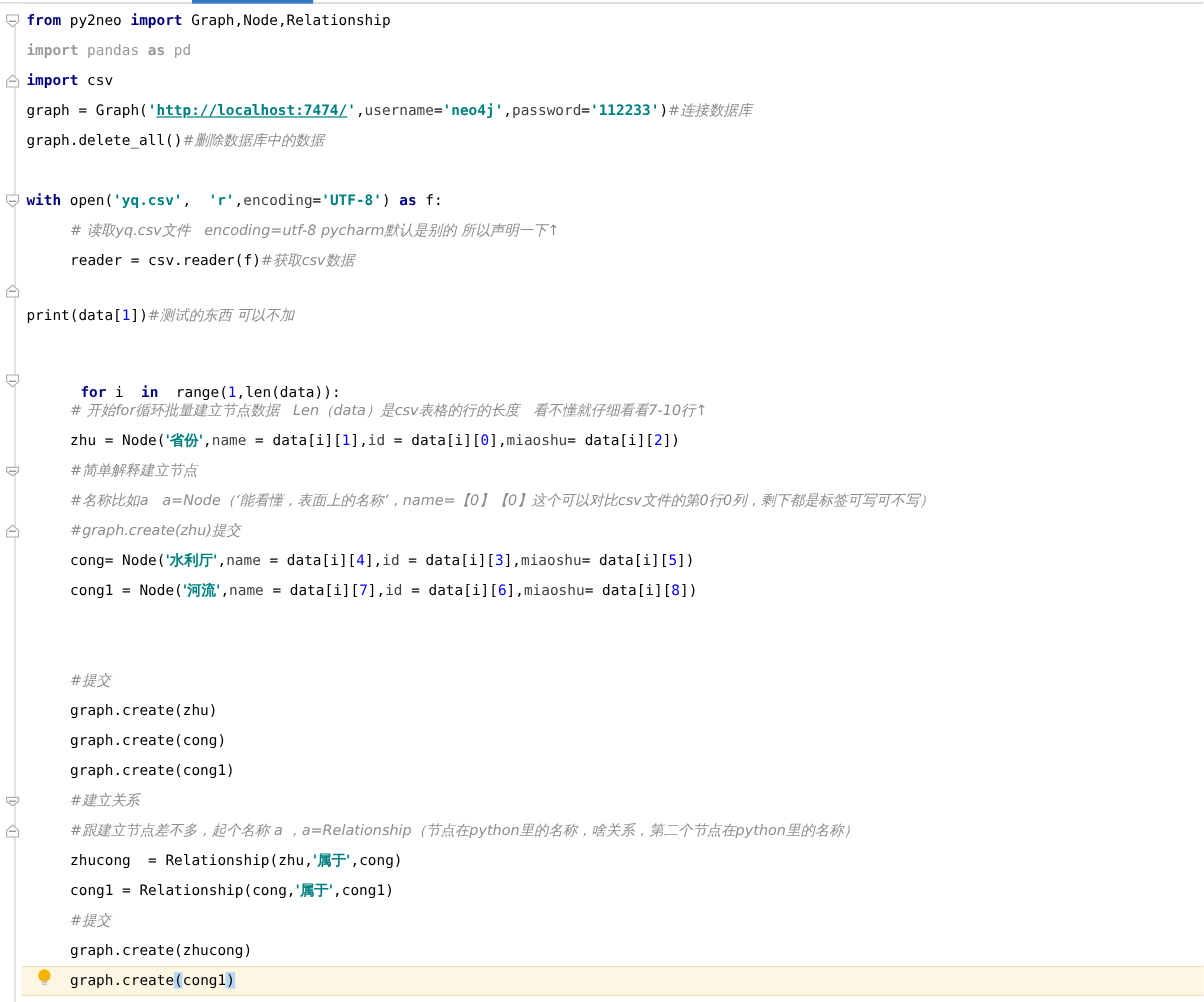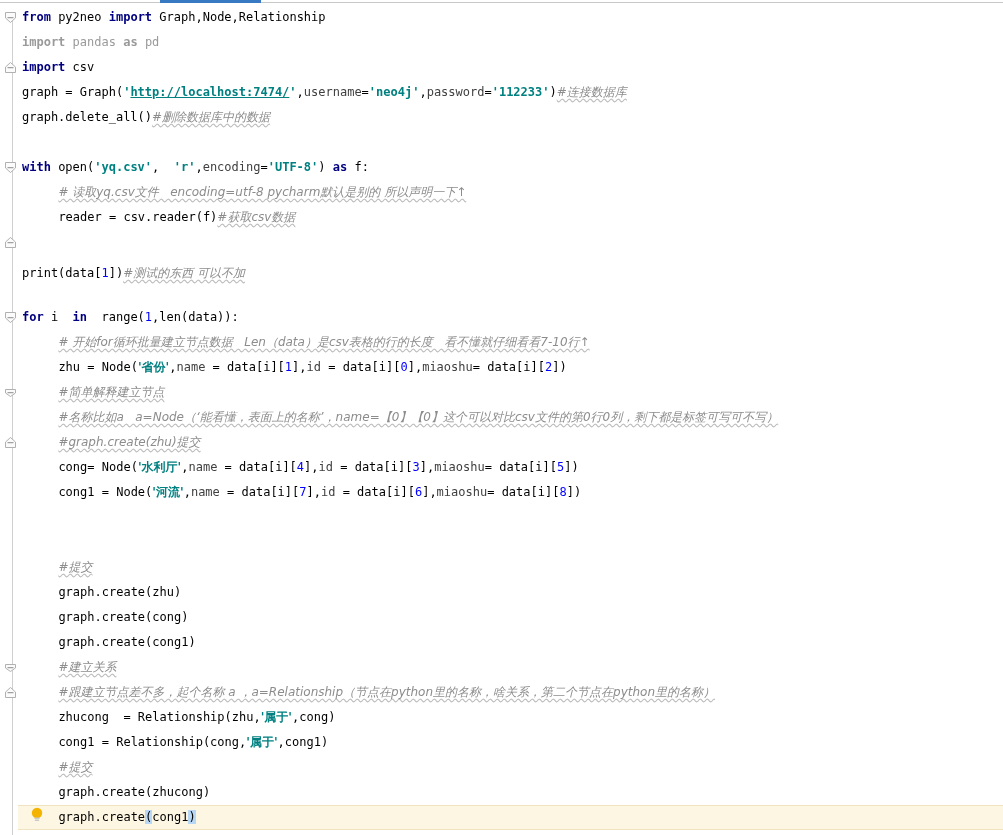--- a/index.html
+++ b/index.html
@@ -43,21 +43,21 @@
   .cls      {color:#000000;}
   .str      {color:#008080;font-weight:bold;}
   .url      {color:#008080;font-weight:bold;text-decoration:underline;}
   .kwarg    {color:#404040;}
   .num      {color:#0000ff;}
   .punc     {color:#000000;}
   .cmt      {color:#8c8c8c;font-style:italic;}
   .dim      {color:#9a9a9a;}
   .dimkw    {color:#9a9a9a;font-weight:bold;}
   .cn       {font-family:"DejaVu Sans","Liberation Sans",sans-serif;}
-  .wavy     {text-decoration:underline;text-decoration-style:wavy;text-decoration-color:#bdbdbd;text-underline-offset:2px;}
+  .wavy     {text-decoration-style:wavy;text-decoration-color:#bdbdbd;text-underline-offset:2px;}
   .brkt     {background:#b8d7f5;color:#000000;}
 </style>
 </head>
 <body>
 
 <div class="editor">
 
   <div class="tabstrip">
     <div class="rule"></div>
     <div class="active-underline"></div>
@@ -127,23 +127,23 @@
       <div class="cur-line-b" style="top: 826px;"></div>
       <div class="line" style="top: 2px;"><span class="txt" style="padding-left: 4px;"><span class="kw">from</span><span class="punc"> </span><span class="ident">py2neo</span><span class="punc"> </span><span class="kw">import</span><span class="punc"> </span><span class="cls">Graph</span><span class="punc">,</span><span class="cls">Node</span><span class="punc">,</span><span class="cls">Relationship</span></span></div>
       <div class="line" style="top: 27px;"><span class="txt" style="padding-left: 4px;"><span class="dimkw">import</span><span class="punc"> </span><span class="dim">pandas</span><span class="punc"> </span><span class="dimkw">as</span><span class="punc"> </span><span class="dim">pd</span></span></div>
       <div class="line" style="top: 52px;"><span class="txt" style="padding-left: 4px;"><span class="kw">import</span><span class="punc"> </span><span class="ident">csv</span></span></div>
       <div class="line" style="top: 77px;"><span class="txt" style="padding-left: 4px;"><span class="ident">graph = Graph(</span><span class="str">'</span><span class="url">http://localhost:7474/</span><span class="str">'</span><span class="punc">,</span><span class="kwarg">username</span><span class="punc">=</span><span class="str">'neo4j'</span><span class="punc">,</span><span class="kwarg">password</span><span class="punc">=</span><span class="str">'112233'</span><span class="punc">)</span><span class="cmt cn wavy">#连接数据库</span></span></div>
       <div class="line" style="top: 102px;"><span class="txt" style="padding-left: 4px;"><span class="ident">graph.delete_all()</span><span class="cmt cn wavy">#删除数据库中的数据</span></span></div>
       <div class="line" style="top: 127px;"><span class="txt" style="padding-left: 4px;"></span></div>
       <div class="line" style="top: 152px;"><span class="txt" style="padding-left: 4px;"><span class="kw">with</span><span class="punc"> </span><span class="ident">open(</span><span class="str">'yq.csv'</span><span class="punc">,  </span><span class="str">'r'</span><span class="punc">,</span><span class="kwarg">encoding</span><span class="punc">=</span><span class="str">'UTF-8'</span><span class="punc">) </span><span class="kw">as</span><span class="punc"> </span><span class="ident">f:</span></span></div>
       <div class="line" style="top: 177px;"><span class="txt" style="padding-left: 40.4px;"><span class="cmt cn wavy"># 读取yq.csv文件   encoding=utf-8 pycharm默认是别的 所以声明一下↑</span></span></div>
       <div class="line" style="top: 202px;"><span class="txt" style="padding-left: 40.4px;"><span class="ident">reader = csv.reader(f)</span><span class="cmt cn wavy">#获取csv数据</span></span></div>
-      <div class="line" style="top: 258px;"><span class="txt" style="padding-left: 4px;"><span class="ident">print(data[</span><span class="num">1</span><span class="ident">])</span><span class="cmt cn wavy">#测试的东西 可以不加</span></span></div>
+      <div class="line" style="top: 248px;"><span class="txt" style="padding-left: 4px;"><span class="ident">print(data[</span><span class="num">1</span><span class="ident">])</span><span class="cmt cn wavy">#测试的东西 可以不加</span></span></div>
       <div class="line" style="top: 277px;"><span class="txt" style="padding-left: 4px;"></span></div>
-      <div class="line" style="top: 302px;"><span class="txt" style="padding-left: 4px;"><span class="kw">for</span><span class="ident"> i  </span><span class="kw">in</span><span class="ident">  </span><span class="ident">range(</span><span class="num">1</span><span class="ident">,len(data)):</span></span></div>
+      <div class="line" style="top: 312px; margin-left: 45px;"><span class="txt" style="padding-left: 4px;"><span class="kw">for</span><span class="ident"> i  </span><span class="kw">in</span><span class="ident">  </span><span class="ident">range(</span><span class="num">1</span><span class="ident">,len(data)):</span></span></div>
       <div class="line" style="top: 327px;"><span class="txt" style="padding-left: 40.4px;"><span class="cmt cn wavy"># 开始for循环批量建立节点数据   Len（data）是csv表格的行的长度   看不懂就仔细看看7-10行↑</span></span></div>
       <div class="line" style="top: 352px;"><span class="txt" style="padding-left: 40.4px;"><span class="ident">zhu = Node(</span><span class="str cn">'省份'</span><span class="punc">,</span><span class="kwarg">name</span><span class="ident"> = data[i][</span><span class="num">1</span><span class="ident">],</span><span class="kwarg">id</span><span class="ident"> = data[i][</span><span class="num">0</span><span class="ident">],</span><span class="kwarg">miaoshu</span><span class="ident">= data[i][</span><span class="num">2</span><span class="ident">])</span></span></div>
       <div class="line" style="top: 377px;"><span class="txt" style="padding-left: 40.4px;"><span class="cmt cn wavy">#简单解释建立节点</span></span></div>
       <div class="line" style="top: 402px;"><span class="txt" style="padding-left: 40.4px;"><span class="cmt cn wavy">#名称比如a   a=Node（‘能看懂，表面上的名称’，name=【0】【0】这个可以对比csv文件的第0行0列，剩下都是标签可写可不写）</span></span></div>
       <div class="line" style="top: 427px; text-align: center;"><span class="txt" style="padding-left: 40.4px;"><span class="cmt cn wavy">#graph.create(zhu)提交</span></span></div>
       <div class="line" style="top: 452px;"><span class="txt" style="padding-left: 40.4px;"><span class="ident">cong= Node(</span><span class="str cn">'水利厅'</span><span class="punc">,</span><span class="kwarg">name</span><span class="ident"> = data[i][</span><span class="num">4</span><span class="ident">],</span><span class="kwarg">id</span><span class="ident"> = data[i][</span><span class="num">3</span><span class="ident">],</span><span class="kwarg">miaoshu</span><span class="ident">= data[i][</span><span class="num">5</span><span class="ident">])</span></span></div>
       <div class="line" style="top: 477px;"><span class="txt" style="padding-left: 40.4px;"><span class="ident">cong1 = Node(</span><span class="str cn">'河流'</span><span class="punc">,</span><span class="kwarg">name</span><span class="ident"> = data[i][</span><span class="num">7</span><span class="ident">],</span><span class="kwarg">id</span><span class="ident"> = data[i][</span><span class="num">6</span><span class="ident">],</span><span class="kwarg">miaoshu</span><span class="ident">= data[i][</span><span class="num">8</span><span class="ident">])</span></span></div>
       <div class="line" style="top: 502px;"><span class="txt" style="padding-left: 4px;"></span></div>
       <div class="line" style="top: 527px;"><span class="txt" style="padding-left: 4px;"></span></div>
       <div class="line" style="top: 552px;"><span class="txt" style="padding-left: 40.4px;"><span class="cmt cn wavy">#提交</span></span></div>

